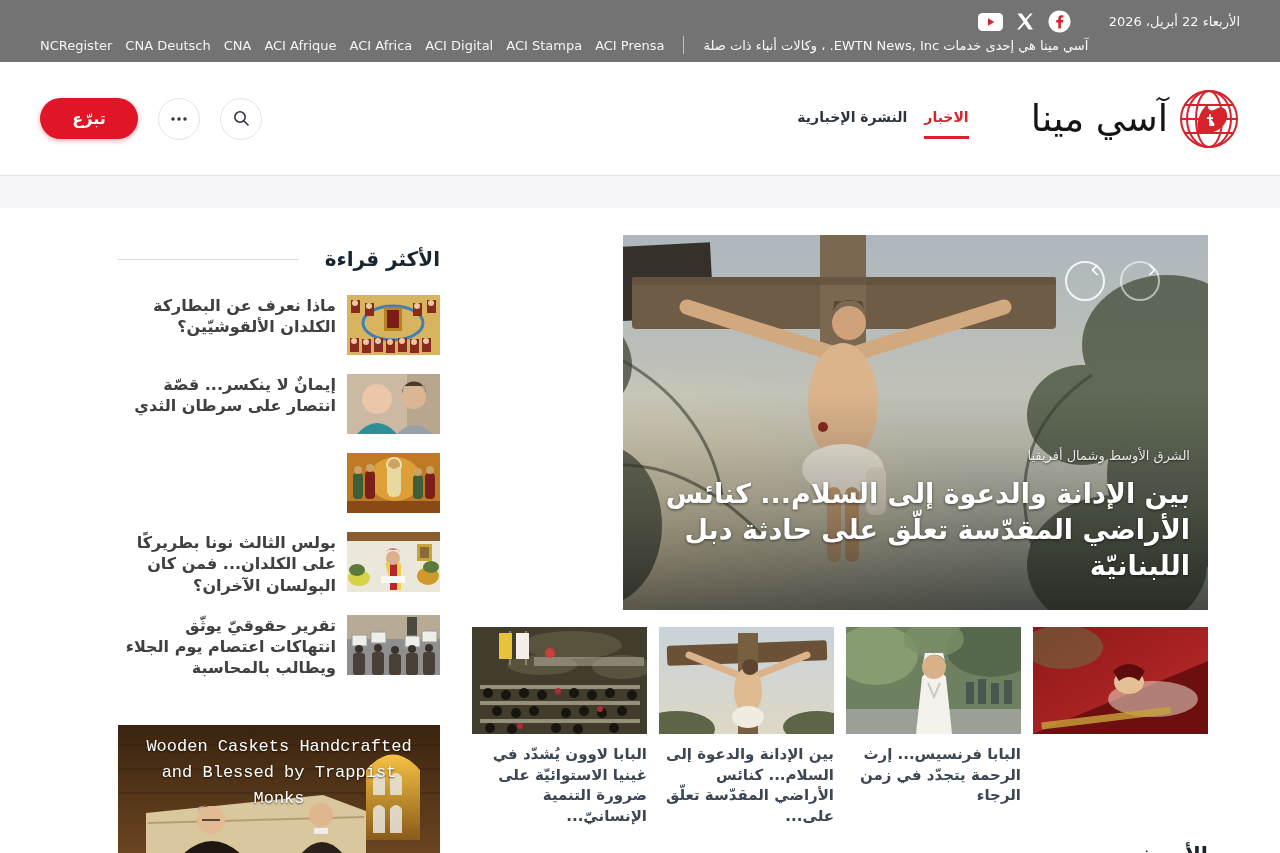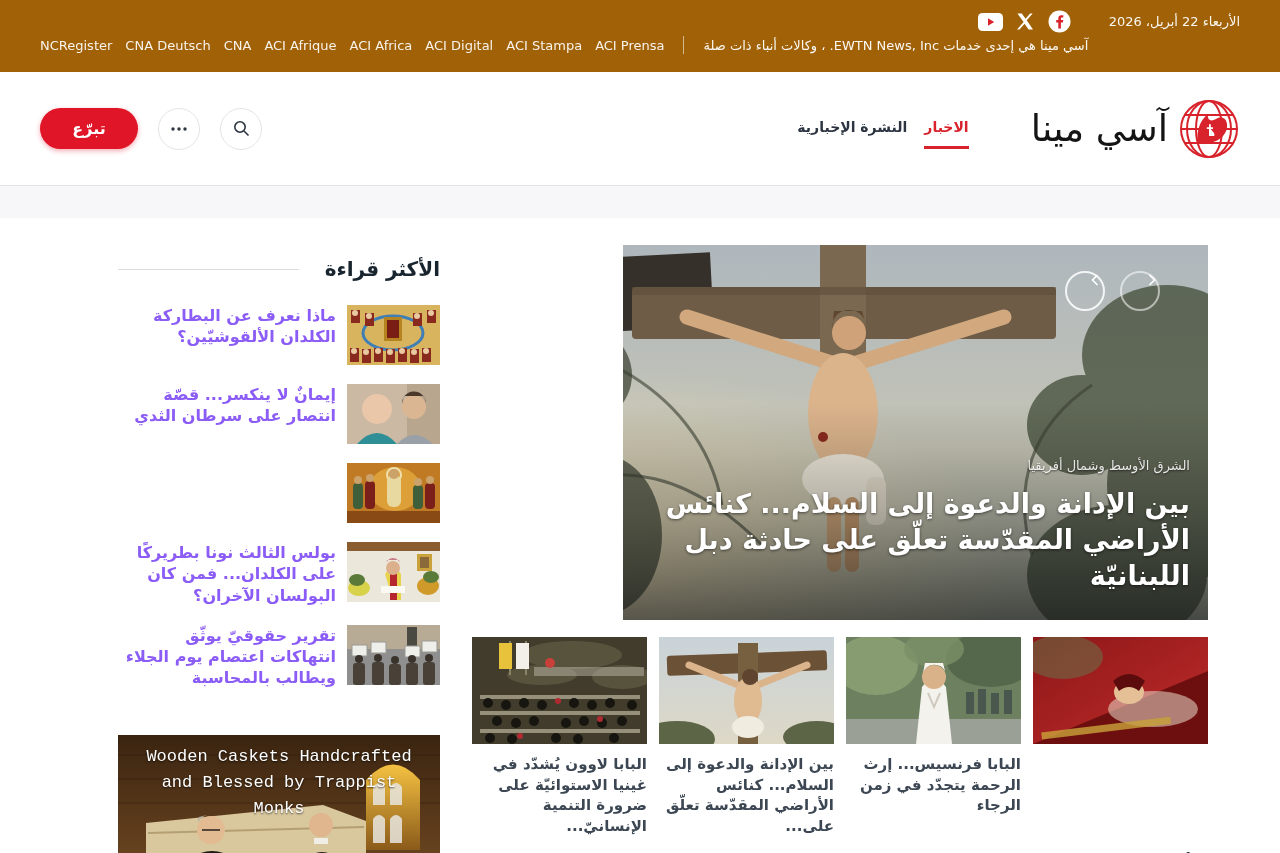--- a/index.html
+++ b/index.html
@@ -2,21 +2,21 @@
 <html dir="rtl" lang="ar"><head>
 <meta charset="utf-8">
 <style>
   * { box-sizing: border-box; margin: 0; padding: 0; }
   html, body { width: 1280px; height: 853px; overflow: hidden; background: #fff;
     font-family: "DejaVu Sans", sans-serif; }
   a { text-decoration: none; color: inherit; cursor: pointer; }
   button { cursor: pointer; font-family: inherit; }
 
   
-  .topbar { position: relative; height: 72px; background: #a16207; color: #fff; }
+  .topbar { position: relative; height: 62px; background: #737373; color: #fff; }
   .tb-meta { position: absolute; top: 10px; right: 40px; display: flex; align-items: center; }
   .tb-date { font-size: 13px; color: rgba(255,255,255,.95); margin-left: 38px; }
   .tb-social { display: flex; align-items: center; gap: 13px; }
   .tb-social a { display: flex; align-items: center; }
   .tb-links { position: absolute; top: 36px; left: 40px; direction: ltr;
     display: flex; align-items: center; gap: 13px; }
   .tb-links a { font-size: 13px; color: rgba(255,255,255,.92); white-space: nowrap; }
   .tb-divider { width: 1px; height: 18px; background: rgba(255,255,255,.55); margin: 0 6px; }
   .tb-tagline { direction: rtl; font-size: 13px; color: rgba(255,255,255,.95); white-space: nowrap; }
 
@@ -71,21 +71,21 @@
   
   .latest { display: flex; align-items: center; gap: 14px; margin-top: 17px; }
   .latest h2 { font-size: 21px; font-weight: bold; color: #18242e; }
   .rule { flex: 1; height: 1px; background: #dcdcdf; }
 
   
   .sb-head { display: flex; align-items: center; gap: 26px; margin-bottom: 24px; }
   .sb-head h2 { font-size: 20px; font-weight: bold; color: #18242e; }
   .sb-item { display: flex; gap: 11px; margin-bottom: 19px; align-items: flex-start; }
   .sb-thumb { width: 93px; height: 60px; flex-shrink: 0; overflow: hidden; background: #ddd; }
-  .sb-title { font-size: 16px; font-weight: bold; color: #8b5cf6; line-height: 1.33; text-align: right; }
+  .sb-title { font-size: 16px; font-weight: bold; color: #404040; line-height: 1.33; text-align: right; }
 
   
   .ad { position: relative; width: 322px; height: 130px; margin-top: 46px; overflow: hidden; display: block; }
   .ad-caption { position: absolute; top: 9px; left: 14px; right: 14px; text-align: center;
     font-family: Liberation Mono, monospace; font-size: 17px; line-height: 1.55; color: #fff;
     direction: ltr; text-shadow: 0 1px 2px rgba(0,0,0,.7); }
 </style>
 </head>
 <body>
 

